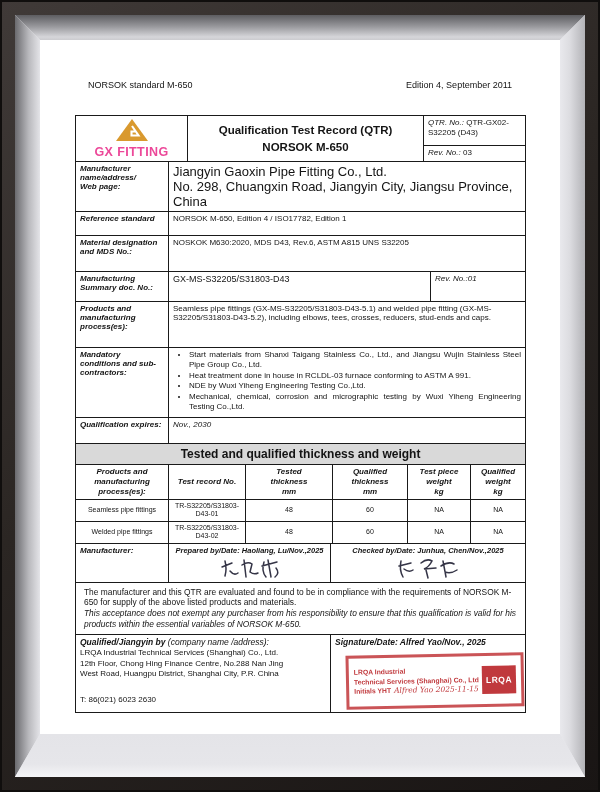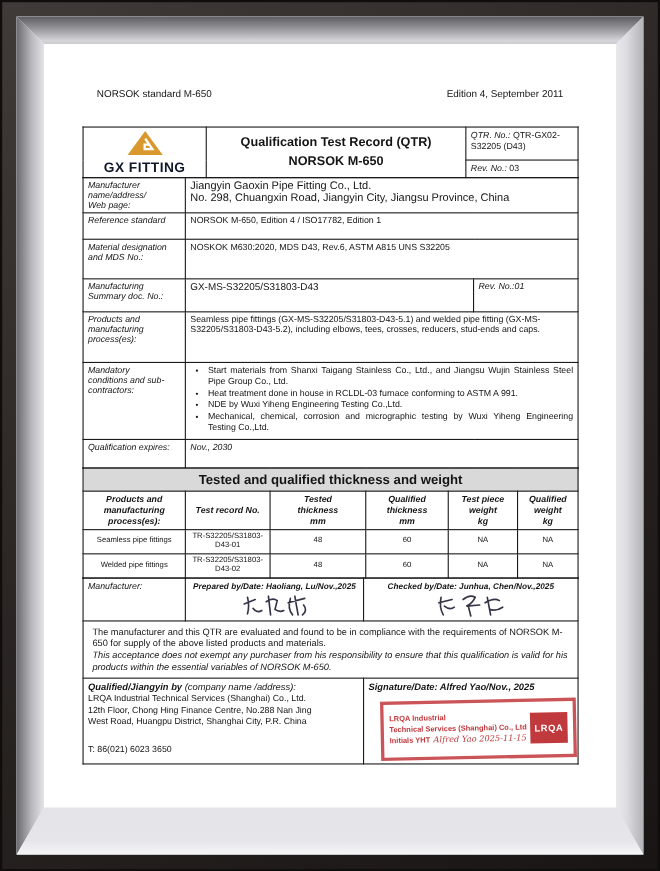--- a/index.html
+++ b/index.html
@@ -29,30 +29,30 @@
   .paper { position:absolute; left:25px; top:25px; right:25px; bottom:43px;
     background:#fff; color:#141414; }
   .doc-header { display:flex; justify-content:space-between; padding:40px 48px 0 48px; font-size:9px; }
 
   .tables { width:450px; margin:26px auto 0 auto; }
   table.dt { width:450px; border-collapse:collapse; table-layout:fixed;
     font-size:8px; margin-top:-1px; }
   table.dt, table.dt td { border:1px solid #1a1a1a; }
   table.dt { border-width:1.5px; }
   td { padding:2px 4px; vertical-align:top; }
-  .lbl { font-weight:normal; font-style:italic; white-space:pre-line; }
+  .lbl { font-weight:bold; font-style:italic; white-space:pre-line; }
   .pre { white-space:pre-line; }
   .ital { font-style:italic; }
   .bold { font-weight:bold; }
   .sec-hdr td { background:#d9d9d9; font-weight:bold; text-align:center;
     font-size:12px; padding:3px 0; vertical-align:middle; }
 
   
   .logo-cell { text-align:center; vertical-align:middle; padding:2px 0; }
-  .brand { color:#0f172a; font-weight:bold; font-size:12.5px; letter-spacing:0.4px; margin-top:1px; }
+  .brand { color:#ec4899; font-weight:bold; font-size:12.5px; letter-spacing:0.4px; margin-top:1px; }
   .title-cell { text-align:center; vertical-align:middle; font-weight:bold;
     font-size:11.5px; line-height:1.4; white-space:pre-line; }
   .qtr-cell { font-size:8px; line-height:1.2; }
 
   
   table.tt td { text-align:center; vertical-align:middle; }
   .tt-head td { font-weight:bold; font-style:italic; font-size:8px; white-space:pre-line; line-height:1.25; }
   .tt-row td { font-size:7px; white-space:pre-line; line-height:1.2; }
 
   
@@ -130,21 +130,21 @@
           <colgroup>
               <col style="width:93px">
               <col style="width:262px">
               <col style="width:95px">
             </colgroup>
           <tbody>
               <tr style="height:30px">
             <td class="lbl">Manufacturer
 name/address/
 Web page:</td>
-            <td colspan="2" class="pre" style="font-size:10px">Jiangyin Gaoxin Pipe Fitting Co., Ltd.
+            <td colspan="2" class="pre" style="font-size:13px">Jiangyin Gaoxin Pipe Fitting Co., Ltd.
 No. 298, Chuangxin Road, Jiangyin City, Jiangsu Province, China</td>
           </tr>
           <tr style="height:24px">
             <td class="lbl">Reference standard</td>
             <td colspan="2">NORSOK M-650, Edition 4 / ISO17782, Edition 1</td>
           </tr>
           <tr style="height:36px">
             <td class="lbl">Material designation
 and MDS No.:</td>
             <td colspan="2">NOSKOK M630:2020, MDS D43, Rev.6, ASTM A815 UNS S32205</td>
@@ -270,21 +270,21 @@
             </td>
           </tr>
           <tr style="height:78px">
             <td colspan="2">
               <div style="font-size:8.5px">
                 <span class="bold ital">Qualified/Jiangyin by</span><span class="ital"> (company name /address):</span>
               </div>
               <div class="addr">LRQA Industrial Technical Services (Shanghai) Co., Ltd.
 12th Floor, Chong Hing Finance Centre, No.288 Nan Jing
 West Road, Huangpu District, Shanghai City, P.R. China</div>
-              <div class="phone">T: 86(021) 6023 3650</div>
+              <div class="phone">T: 86(021) 6023 2630</div>
             </td>
             <td>
               <div class="bold ital" style="font-size:8.5px">Signature/Date: Alfred Yao/Nov., 2025</div>
               <div class="stamp">
                 <div class="stamp-text">
                   <div>LRQA Industrial</div>
                   <div>Technical Services (Shanghai) Co., Ltd</div>
                   <div>
                     <span>Initials YHT</span><span class="stamp-script">Alfred Yao 2025-11-15</span>
                   </div>

